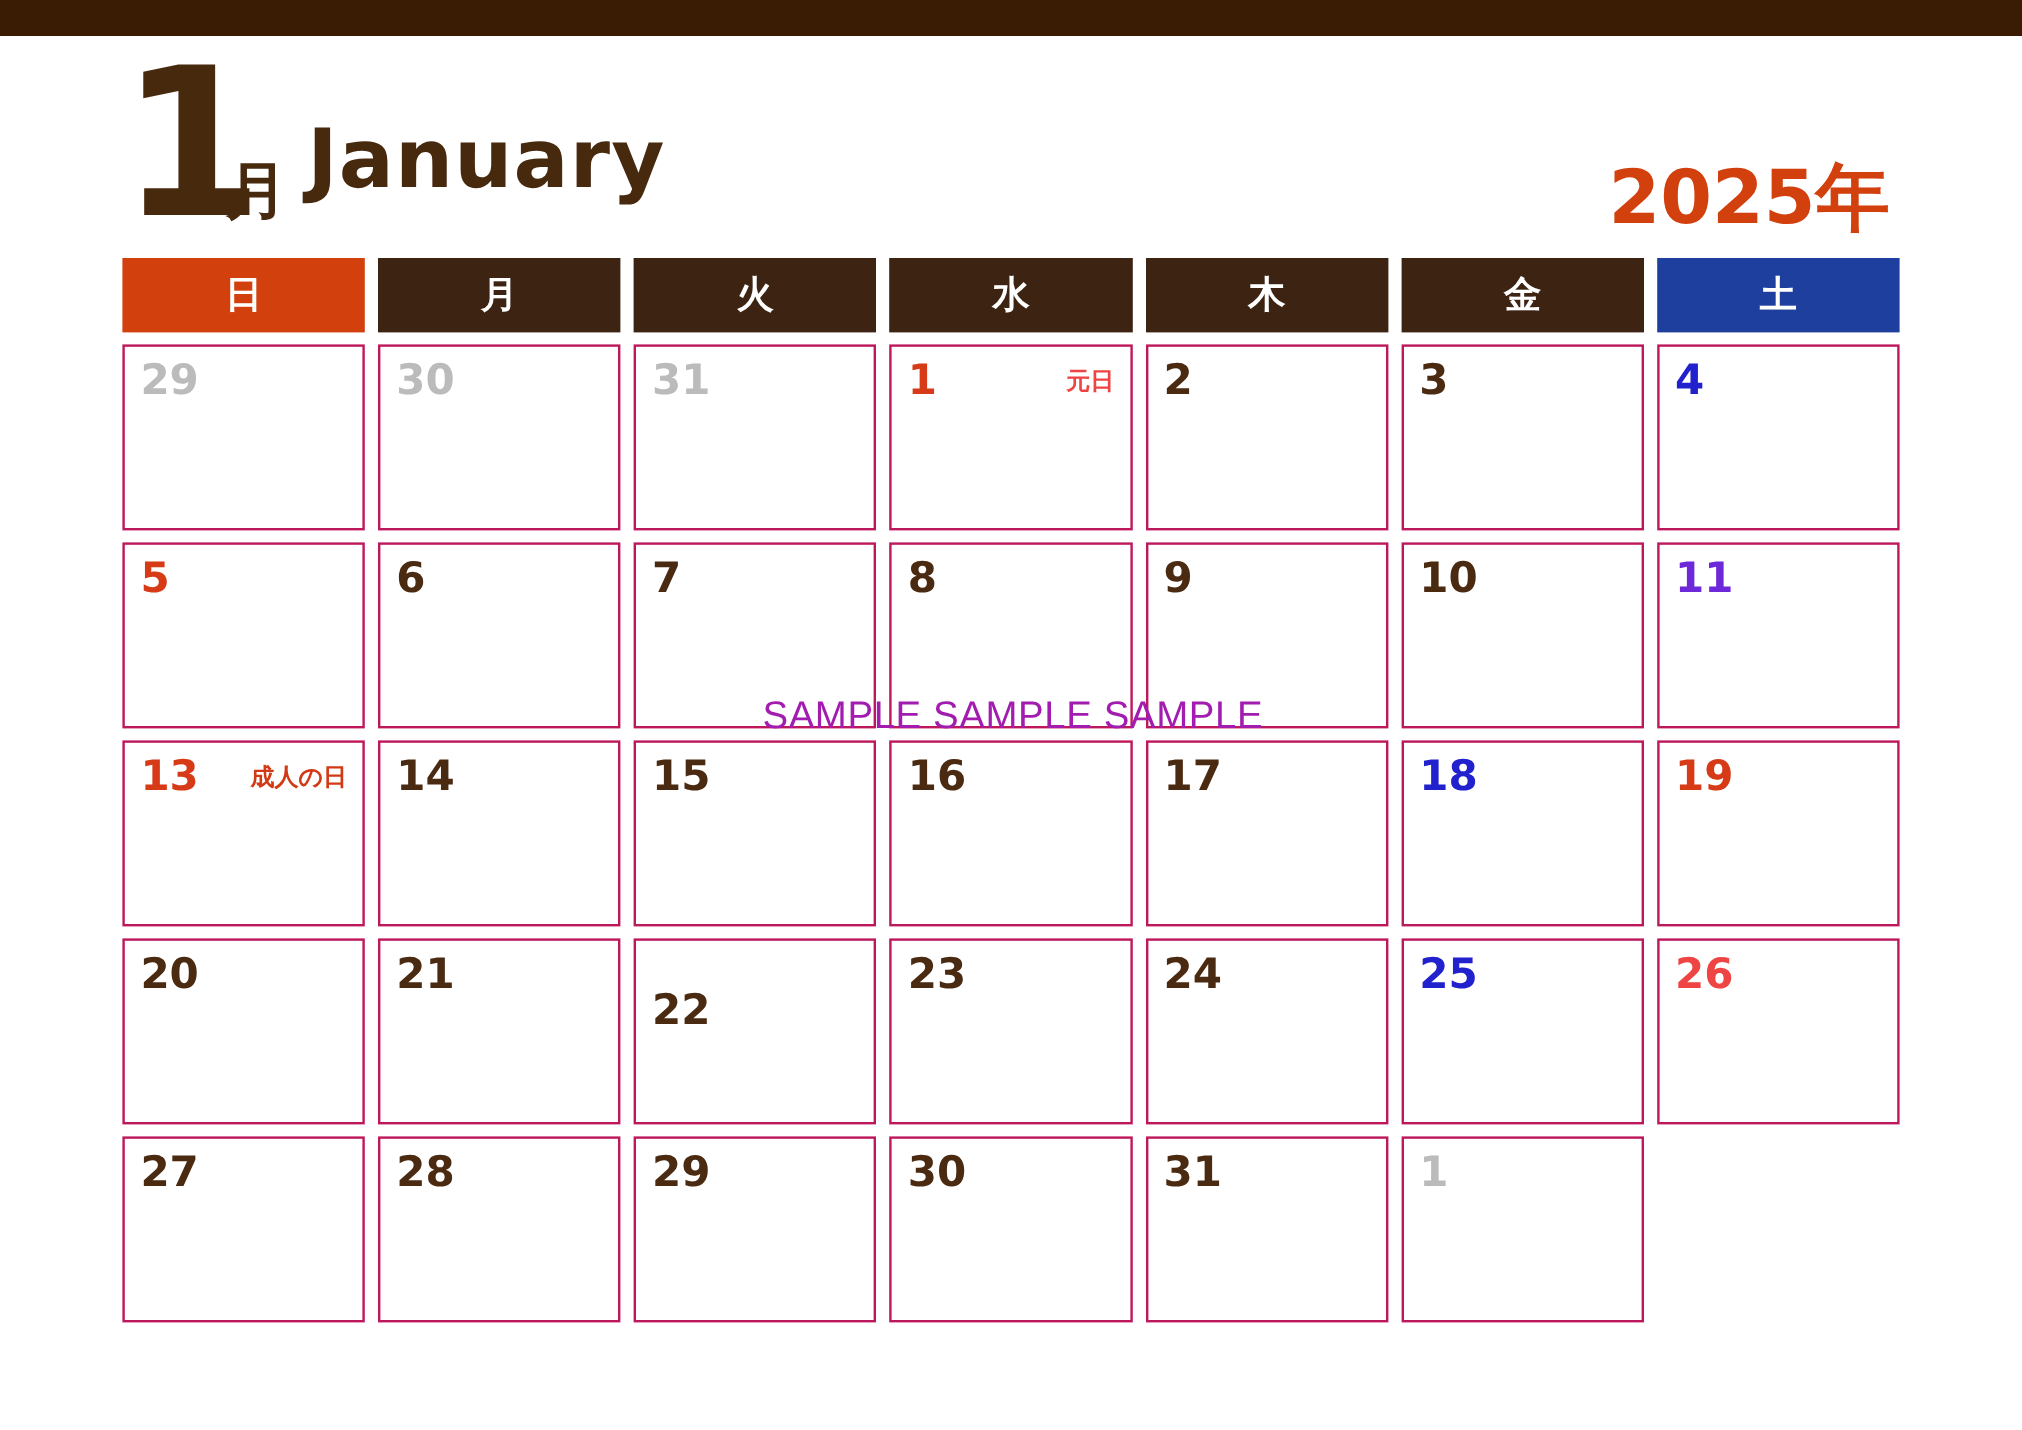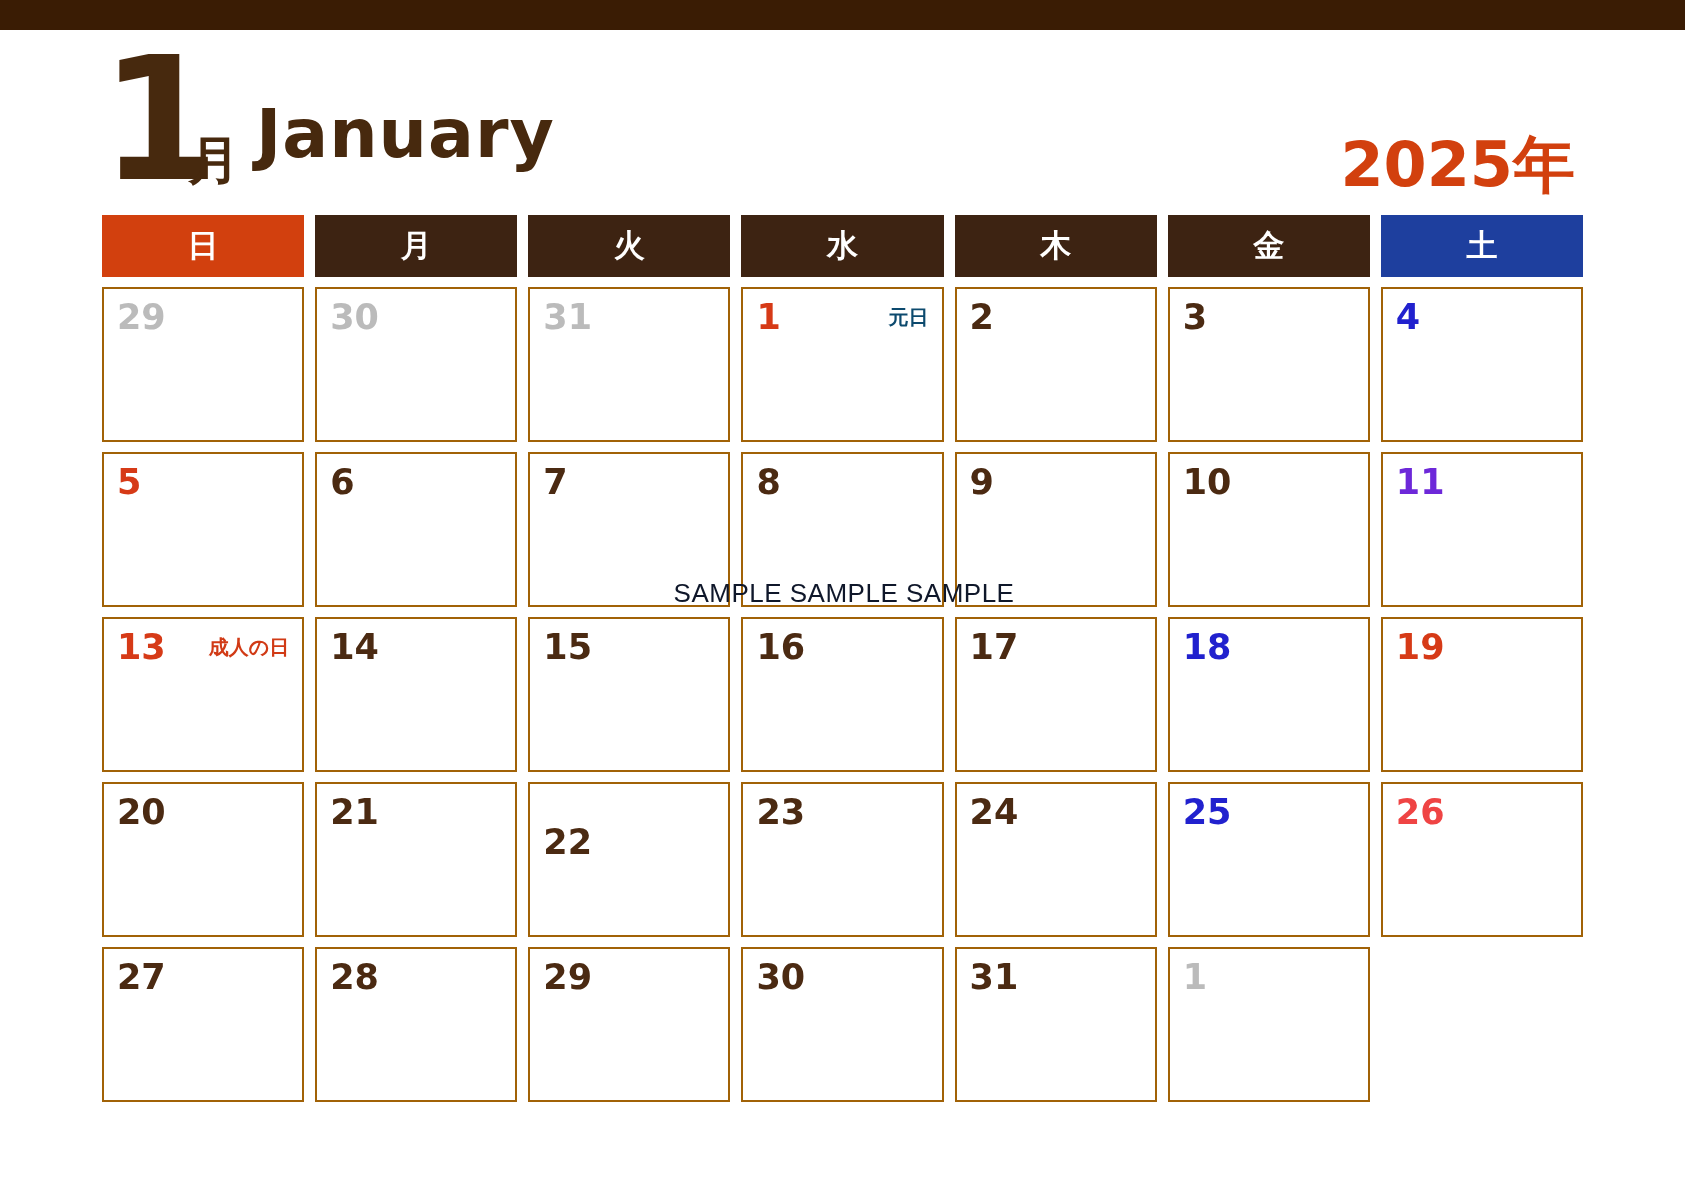--- a/index.html
+++ b/index.html
@@ -44,36 +44,36 @@
   }
   .wd-cell{
     height:62px;display:flex;align-items:center;justify-content:center;
     color:#ffffff;font-size:31px;font-weight:bold;
   }
   .days-grid{
     display:grid;grid-template-columns:repeat(7,1fr);
     grid-auto-rows:155px;gap:10px 11px;
   }
   .day-cell{
-    background:#ffffff;border:2px solid #a16207;
+    background:#ffffff;border:2px solid #be185d;
     box-sizing:border-box;
     padding:8px 13px;
     display:flex;align-items:flex-start;justify-content:space-between;
   }
   .day-num{
     font-size:35px;font-weight:bold;line-height:1.15;
   }
   .holiday-label{
     font-size:20px;font-weight:bold;line-height:1;margin-top:10px;
   }
   
   .watermark{
     position:absolute;left:844px;top:578px;transform:translateX(-50%);
     font-family:"Liberation Sans","DejaVu Sans",sans-serif;
-    font-size:26px;font-weight:normal;color:#0f172a;
+    font-size:32px;font-weight:normal;color:#a21caf;
     white-space:nowrap;letter-spacing:0.5px;z-index:5;
   }
 </style>
 </head>
 <body>
 
 <div class="top-bar" style="background: rgb(58, 28, 4);"></div>
 
 <div class="title-area">
   <div class="month-number" style="color: rgb(71, 41, 14);">1</div>
@@ -111,21 +111,21 @@
         <span class="day-num" style="color: rgb(187, 187, 187);">29</span>
       </div>
       <div class="day-cell">
         <span class="day-num" style="color: rgb(187, 187, 187);">30</span>
       </div>
       <div class="day-cell">
         <span class="day-num" style="color: rgb(187, 187, 187);">31</span>
       </div>
       <div class="day-cell">
         <span class="day-num" style="color: rgb(214, 58, 23);">1</span>
-        <span class="holiday-label" style="color: #0c4a6e;">元日</span>
+        <span class="holiday-label" style="color: #ef4444;">元日</span>
       </div>
       <div class="day-cell">
         <span class="day-num" style="color: rgb(75, 42, 18);">2</span>
       </div>
       <div class="day-cell">
         <span class="day-num" style="color: rgb(75, 42, 18);">3</span>
       </div>
       <div class="day-cell">
         <span class="day-num" style="color: rgb(33, 33, 206);">4</span>
       </div>

